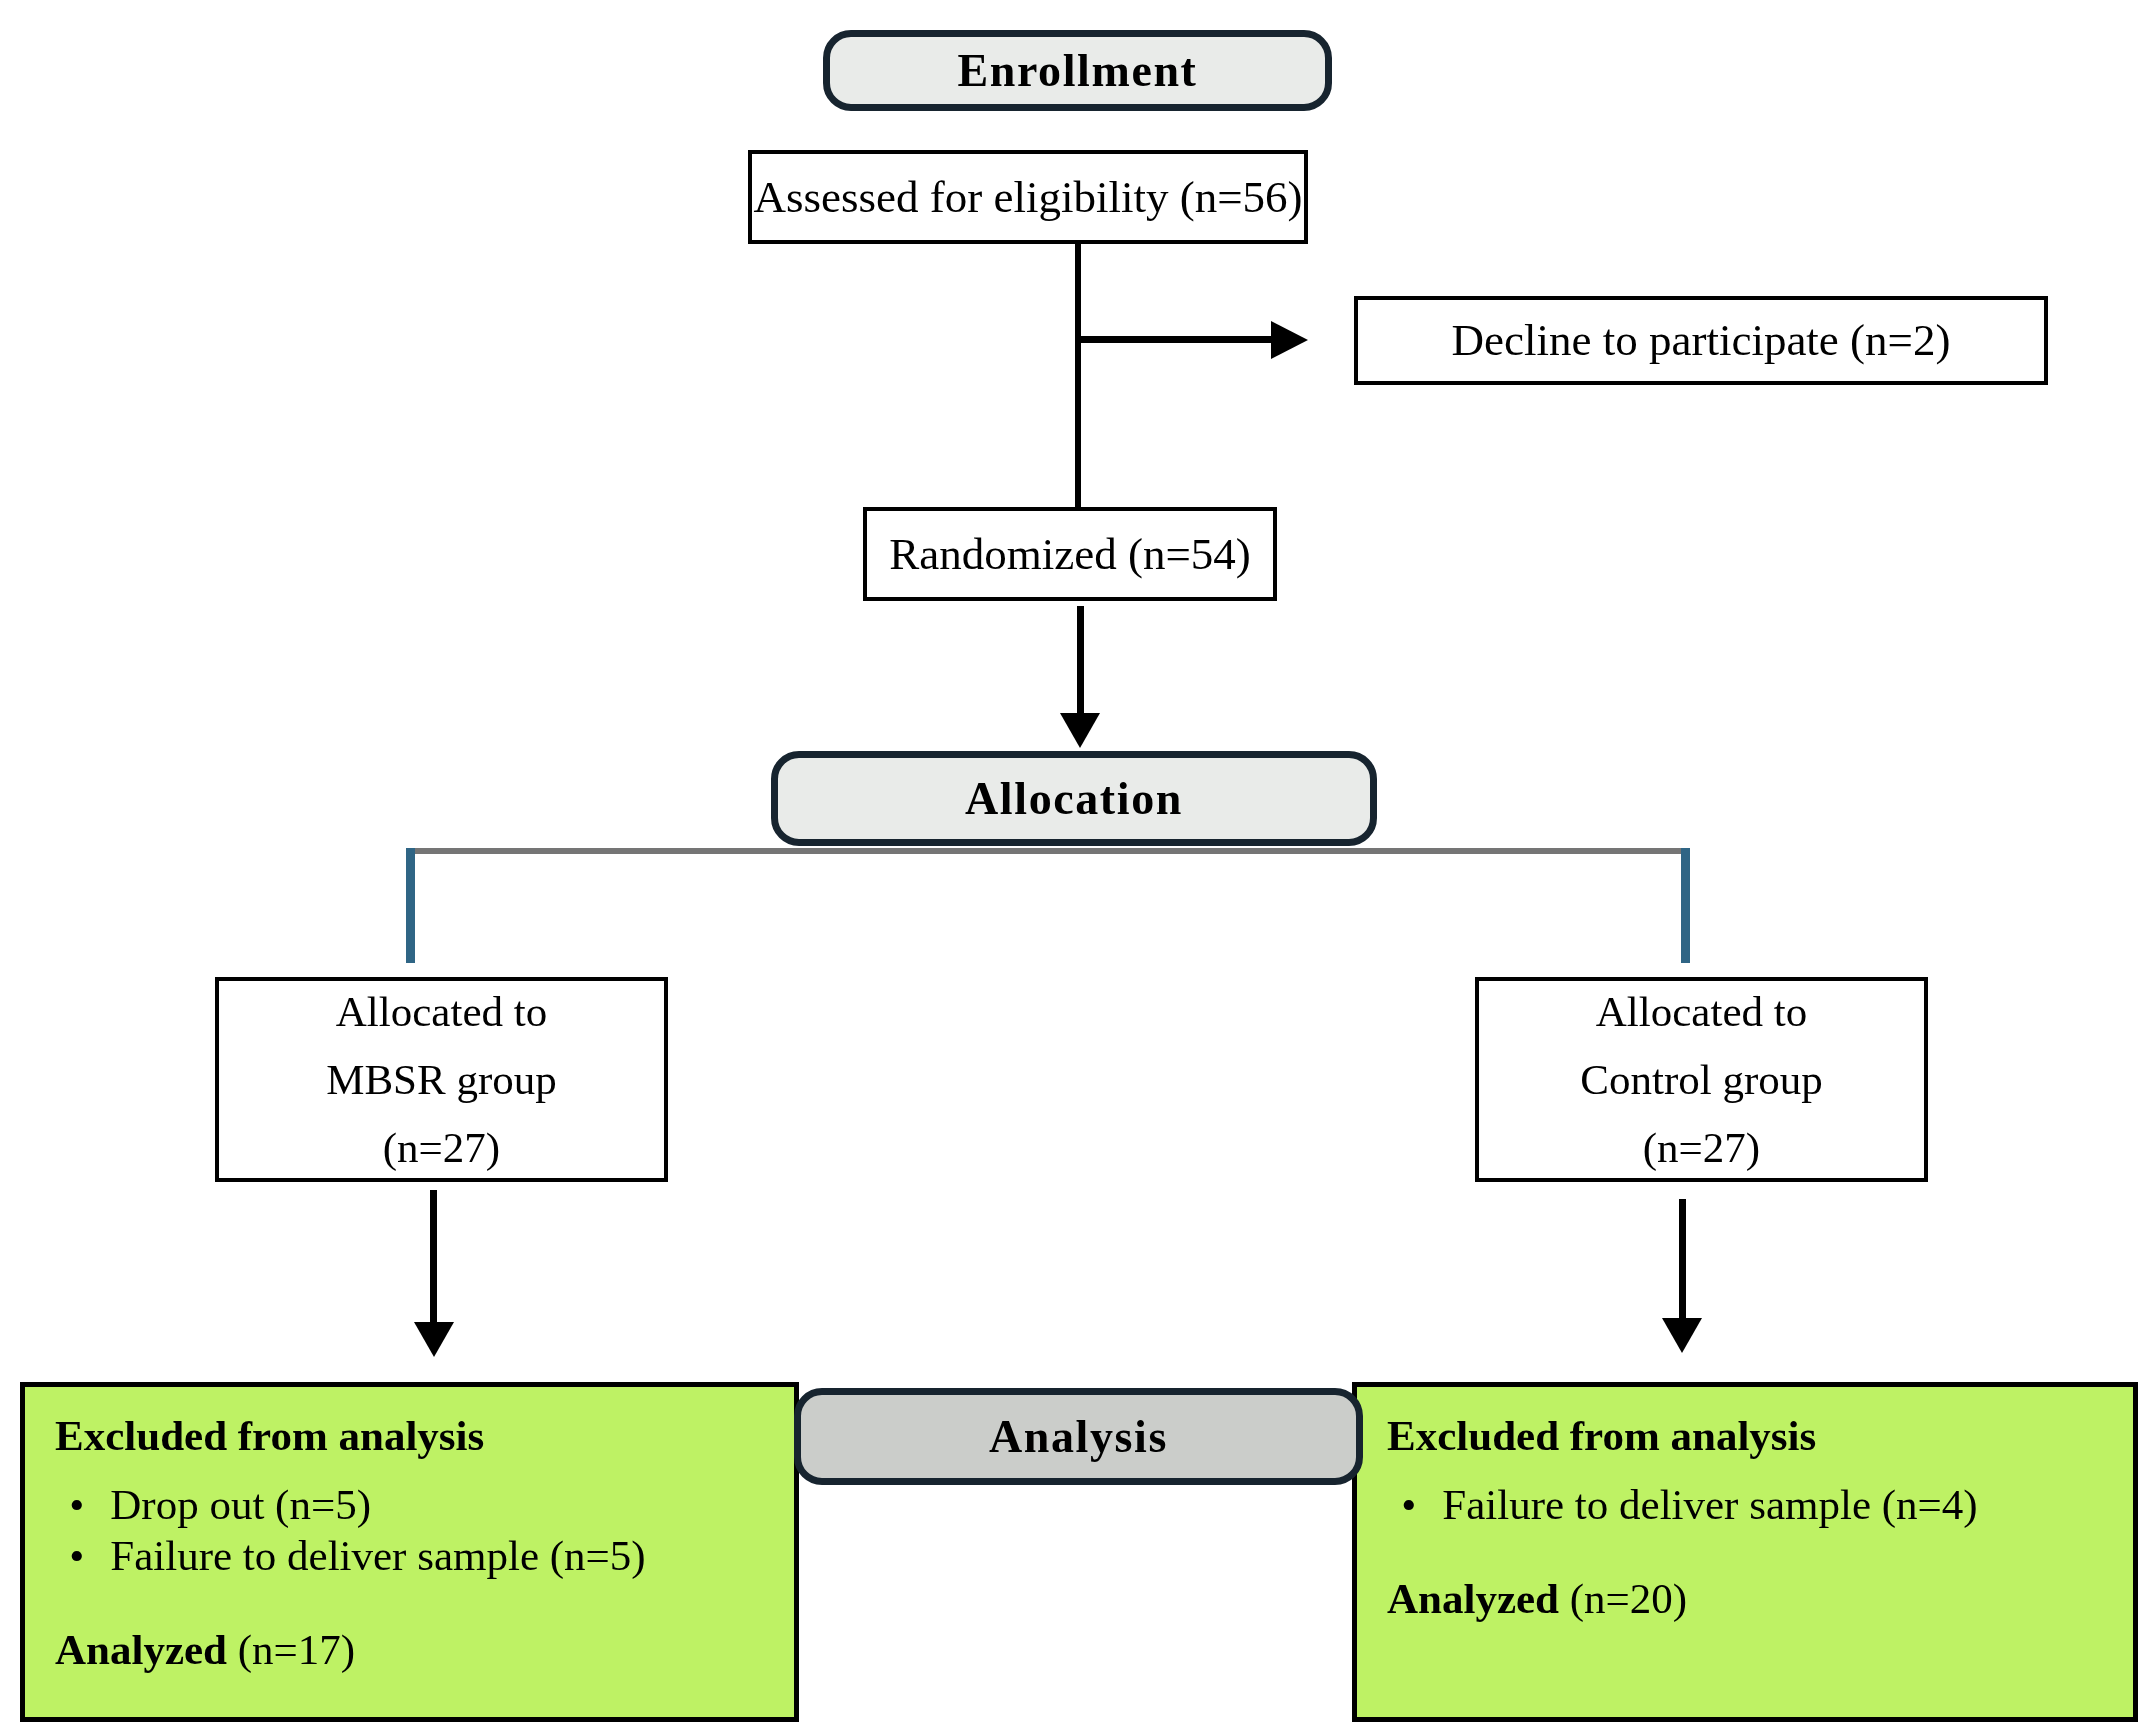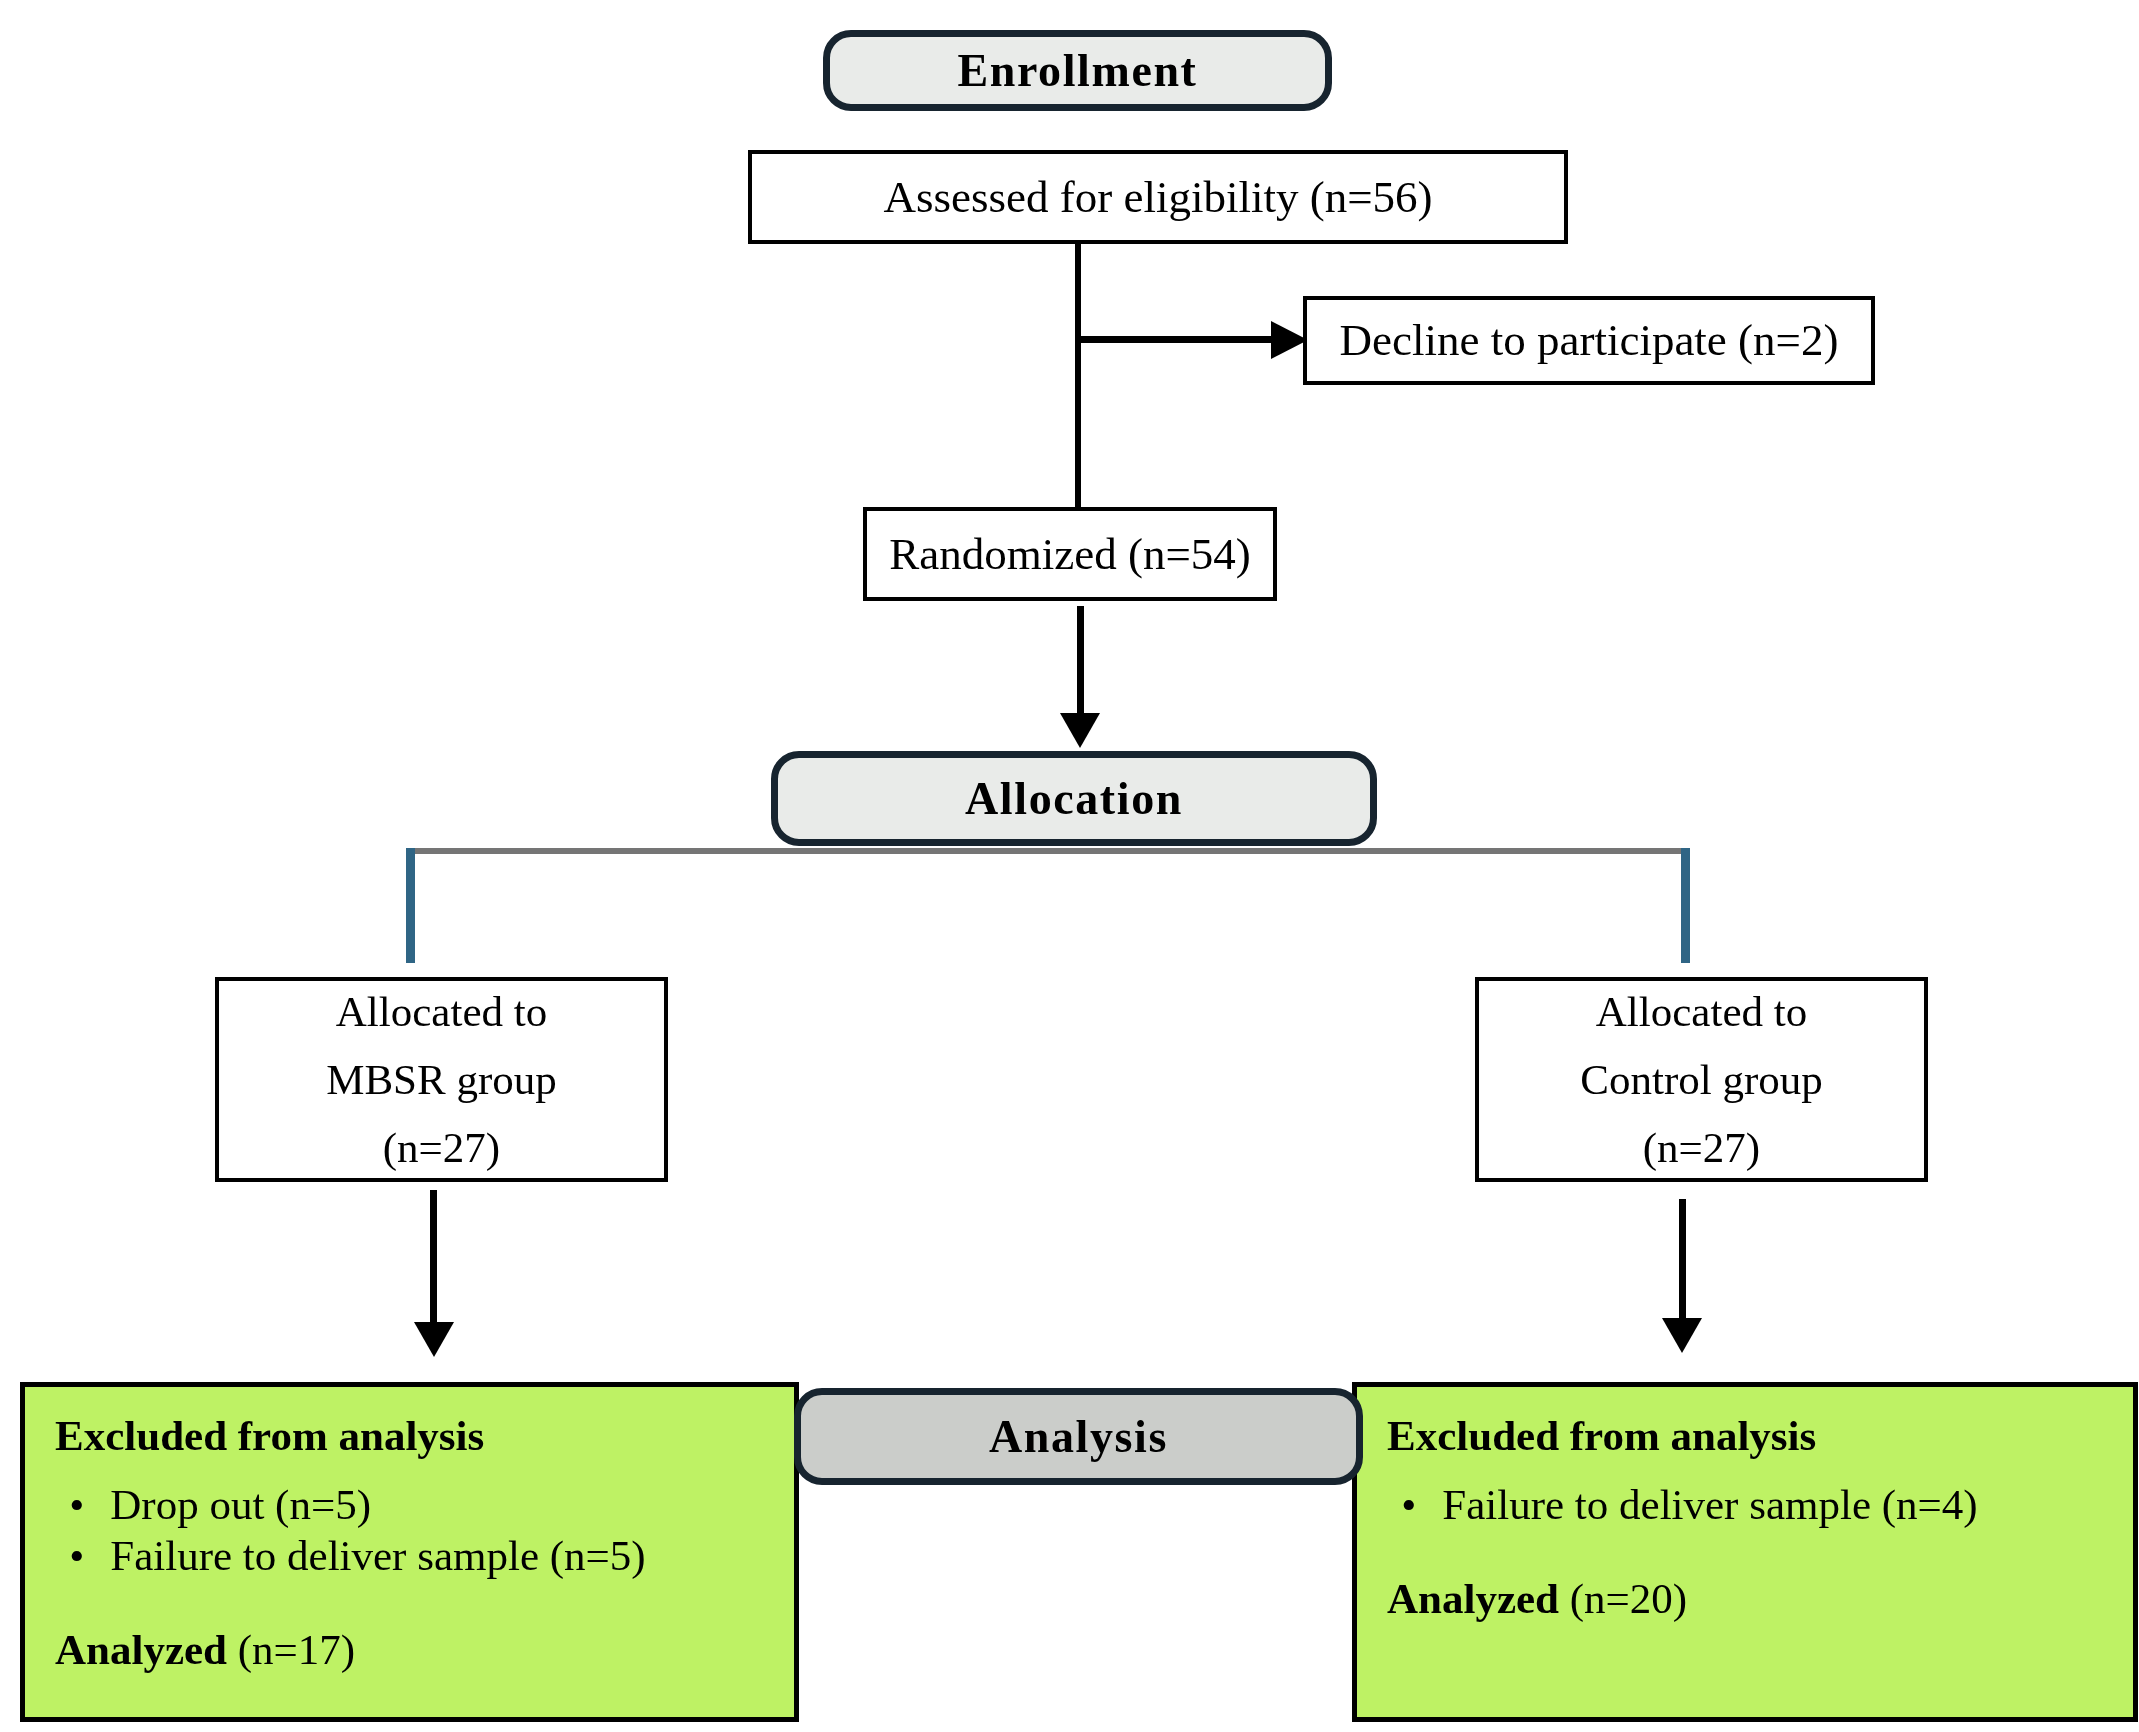--- a/index.html
+++ b/index.html
@@ -31,22 +31,22 @@
     border-radius:28px;
     font-weight:bold;
     font-size:46px;
     letter-spacing:1.6px;
     z-index:2;
   }
   .stage.light{background:#e9ebe9;}
   .stage.dark{background:#cbcdca;}
   
   #box-enrollment{left:823px;top:30px;width:509px;height:81px;}
-  #box-assessed{left:748px;top:150px;width:820px;height:94px;}
-  #box-declined{left:1303px;top:296px;width:572px;height:89px;}
+  #box-assessed{left:748px;top:150px;width:560px;height:94px;}
+  #box-declined{left:1354px;top:296px;width:694px;height:89px;}
   #box-randomized{left:863px;top:507px;width:414px;height:94px;}
   #box-allocation{left:771px;top:751px;width:606px;height:95px;}
   #box-mbsr{left:215px;top:977px;width:453px;height:205px;font-size:43px;line-height:68px;}
   #box-control{left:1475px;top:977px;width:453px;height:205px;font-size:43px;line-height:68px;}
   #box-analysis{left:794px;top:1388px;width:569px;height:97px;}
   #box-excluded-mbsr{left:20px;top:1382px;width:779px;height:340px;}
   #box-excluded-control{left:1352px;top:1382px;width:786px;height:340px;}
   
   .excluded{
     position:absolute;

